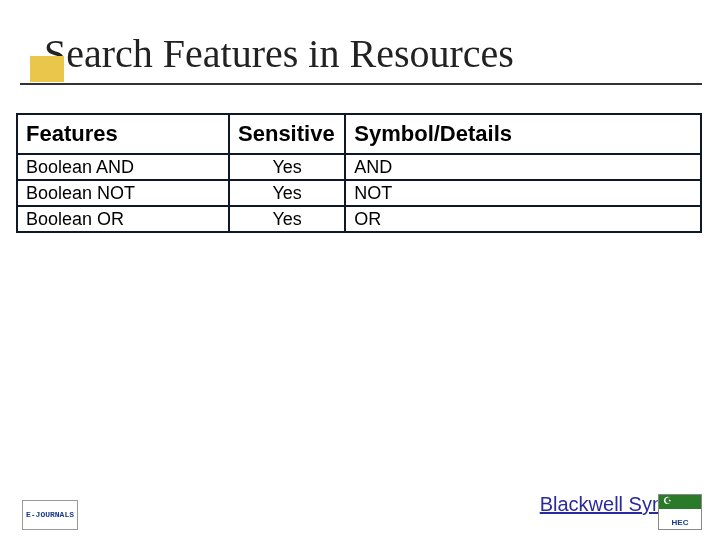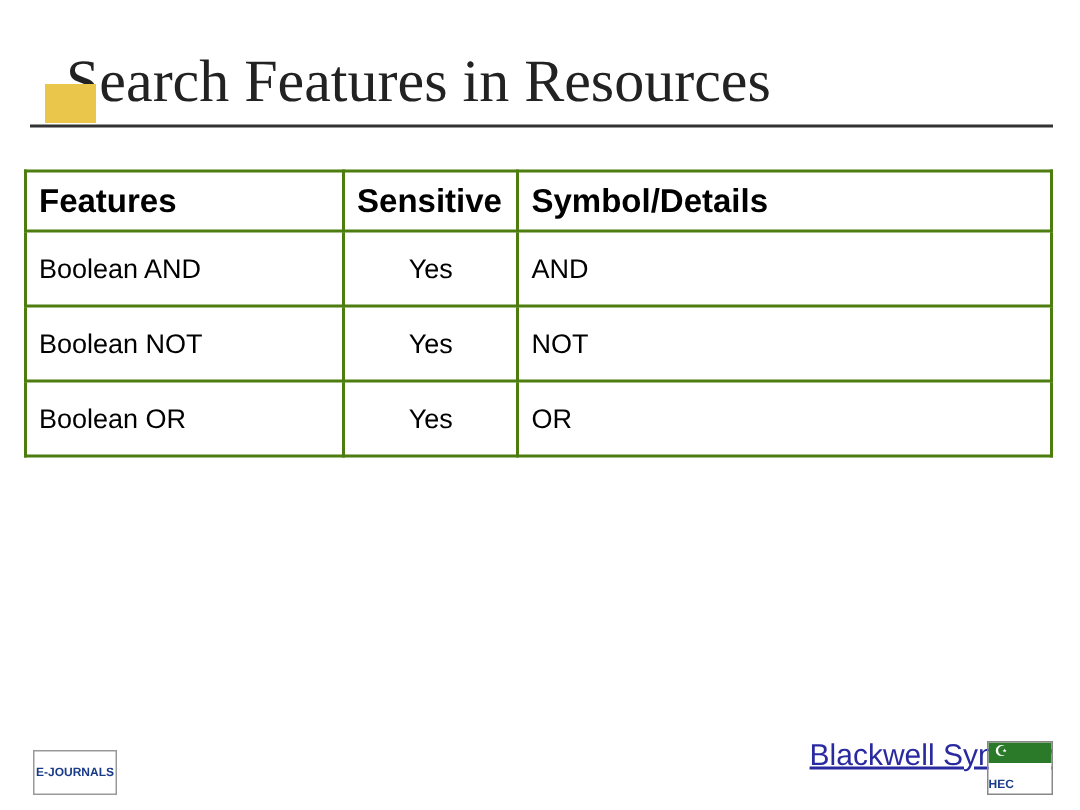--- a/index.html
+++ b/index.html
@@ -38,35 +38,35 @@
   }
   .table-wrap {
     margin: 14px 18px 0 16px;
   }
   table {
     border-collapse: collapse;
     width: 100%;
     table-layout: fixed;
   }
   th, td {
-    border: 2px solid #4d7c0f;
+    border: 2px solid #0f172a;
     padding: 0 8px;
     text-align: left;
     vertical-align: middle;
   }
   th {
     font-family: Verdana, Arial, sans-serif;
     font-weight: bold;
     font-size: 22px;
     height: 40px;
   }
   td {
     font-family: Verdana, Arial, sans-serif;
     font-size: 18px;
-    height: 50px;
+    height: 26px;
   }
   col.c1 { width: 31%; }
   col.c2 { width: 17%; }
   col.c3 { width: 52%; }
   .center { text-align: center; }
   .wildcard-symbols {
     font-family: "Times New Roman", serif;
     font-size: 24px;
     font-weight: 400;
   }
@@ -93,40 +93,41 @@
     display: flex;
     flex-direction: column;
     align-items: center;
     justify-content: center;
     line-height: 1;
   }
   .logo-box .top {
     font-weight: bold;
     color: #1a3a8a;
     font-size: 8px;
+    font-family: Liberation Mono, monospace;
   }
   .footer-right {
     position: absolute;
     right: 18px;
     bottom: 24px;
     font-family: Verdana, Arial, sans-serif;
     font-size: 20px;
     color: #2a2aa0;
     text-decoration: underline;
   }
   .hec-logo {
     position: absolute;
     right: 18px;
     bottom: 10px;
     width: 44px;
     height: 36px;
     background: linear-gradient(180deg, #2a7a2a 0%, #2a7a2a 40%, #fff 40%, #fff 100%);
     border: 1px solid #888;
     font-size: 8px;
-    text-align: left;
+    text-align: center;
     color: #333;
     overflow: hidden;
   }
   .hec-logo::before {
     content: "☪";
     color: #fff;
     position: absolute;
     top: 0; left: 4px;
     font-size: 10px;
   }

